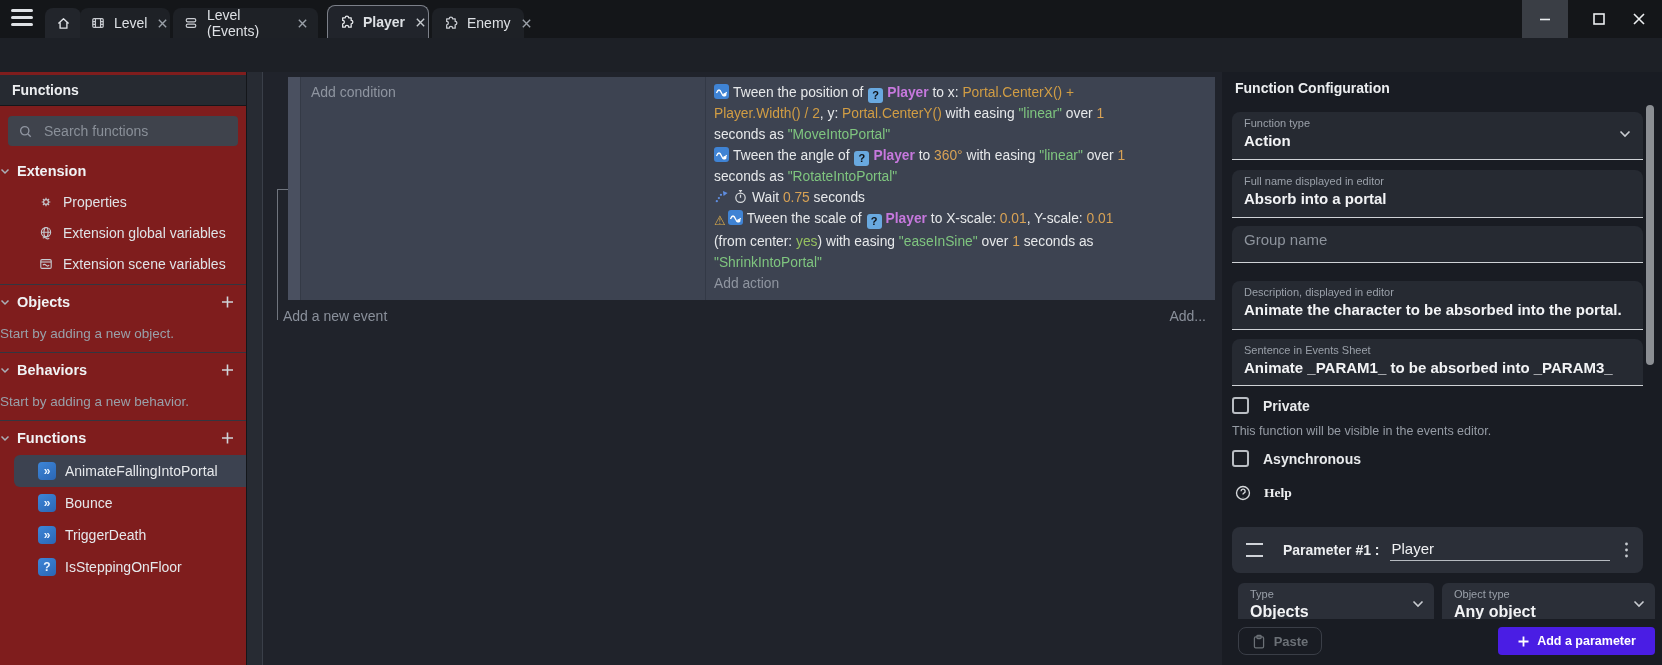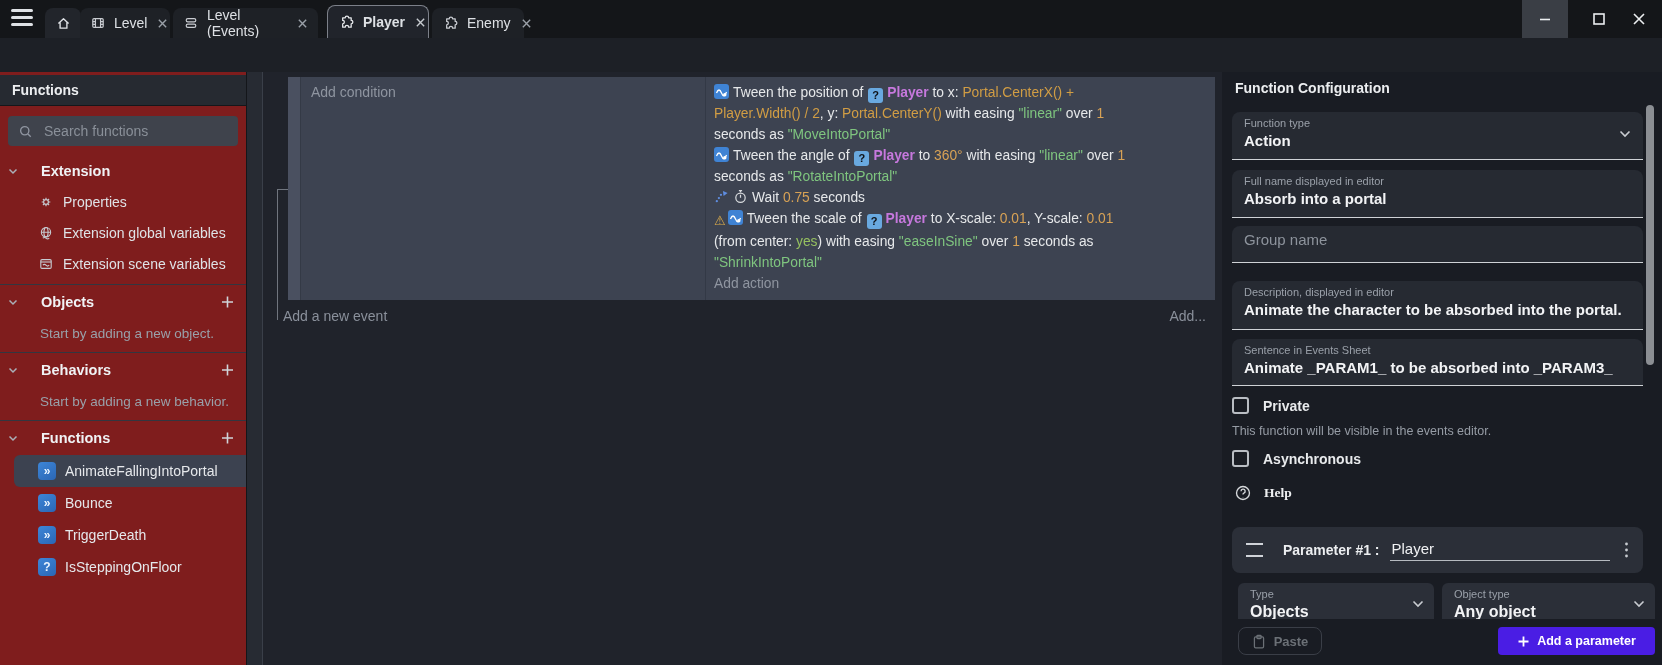--- a/index.html
+++ b/index.html
@@ -33,25 +33,25 @@
   .sharebtn{position:absolute;left:858px;top:42px;width:92px;height:26px;background:#5a2de8;border-radius:6px;display:flex;align-items:center;justify-content:center;gap:8px;cursor:pointer;}
   .sharebtn .slab{font-size:13px;font-weight:bold;color:#fff;}
   .tbdiv{position:absolute;top:46px;width:1px;height:18px;background:#3a3e46;}
 
   
   .sidebar{position:absolute;left:0;top:72px;width:247px;height:593px;background:#7f1d1d;box-sizing:border-box;border-right:1px solid #14161a;}
   .sb-header{margin-top:3px;height:30px;line-height:30px;background:#262a31;border-bottom:1px solid #15171b;font-size:14px;font-weight:bold;padding-left:12px;color:#eceef0;}
   .sb-search{margin:10px 8px;height:30px;background:#3f434c;border-radius:4px;display:flex;align-items:center;padding:0 10px;gap:9px;}
   .sb-search input{flex:1;background:transparent;border:none;outline:none;color:#dfe2e6;font-size:14px;font-family:"Liberation Sans",sans-serif;}
   .sb-search input::placeholder{color:#8a9099;}
-  .sect{position:relative;height:30px;display:flex;align-items:center;gap:23px;padding-left:8px;font-size:14.5px;font-weight:bold;color:#f0f2f4;cursor:pointer;}
+  .sect{position:relative;height:30px;display:flex;align-items:center;gap:7px;padding-left:0;font-size:14.5px;font-weight:bold;color:#f0f2f4;cursor:pointer;}
   .sect.big{height:34px;}
   .sect .plus{position:absolute;right:11px;top:50%;transform:translateY(-50%);cursor:pointer;}
   .sb-item{height:31px;display:flex;align-items:center;gap:9px;padding-left:38px;font-size:14px;color:#dfe2e6;cursor:pointer;}
-  .sb-empty{height:28px;display:flex;align-items:center;padding-left:40px;font-size:13.5px;color:#99a0a9;}
+  .sb-empty{height:28px;display:flex;align-items:center;font-size:13.5px;color:#99a0a9;}
   .sb-div{height:1px;background:#323640;margin-top:5px;}
   .fn-item{position:relative;height:32px;display:flex;align-items:center;gap:9px;padding-left:24px;margin-left:14px;font-size:14px;color:#e6e8eb;cursor:pointer;border-radius:6px 0 0 6px;}
   .fn-item.sel{background:#3c4250;}
   .fnic{width:18px;height:18px;border-radius:4px;background:linear-gradient(145deg,#3d86d8,#2b66b4);color:#eaf4ff;font-size:12px;font-weight:bold;line-height:18px;text-align:center;flex:0 0 18px;}
   .fnic.act::before{content:"\00BB";}
   .fnic.cond::before{content:"?";}
 
   
   .events{position:absolute;left:247px;top:72px;width:975px;height:593px;background:#20232b;}
   .ev-gutter{position:absolute;left:0;top:0;width:15px;height:100%;background:#272b33;border-right:1px solid #3a3f49;}

